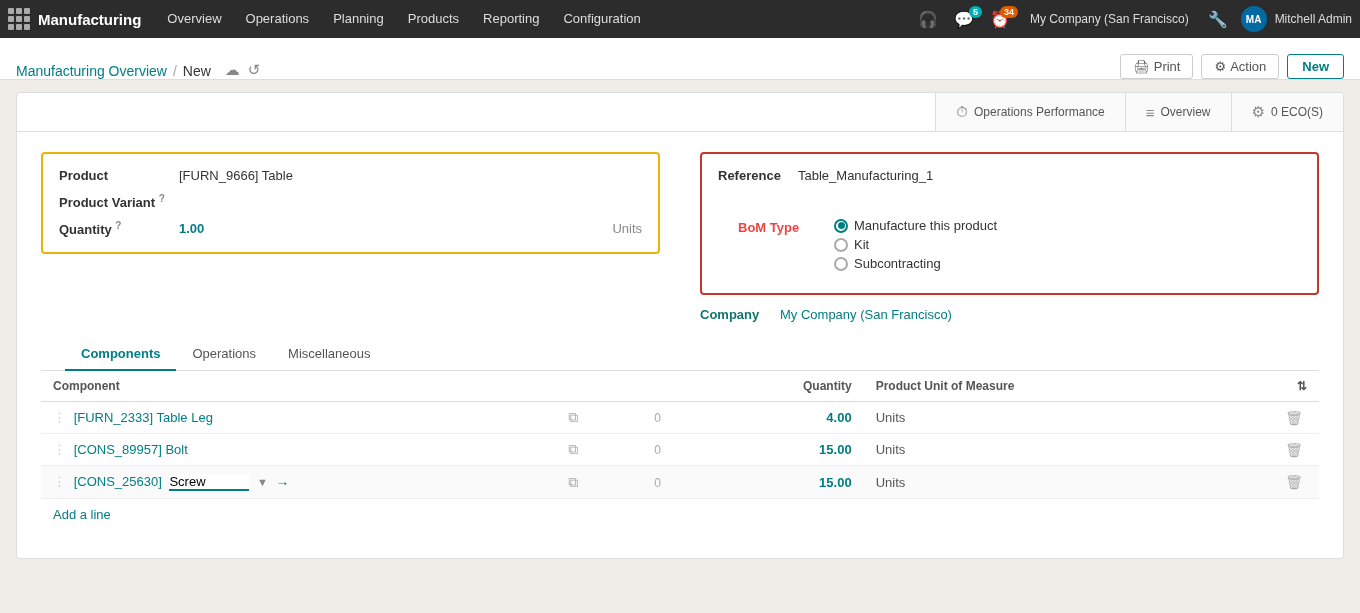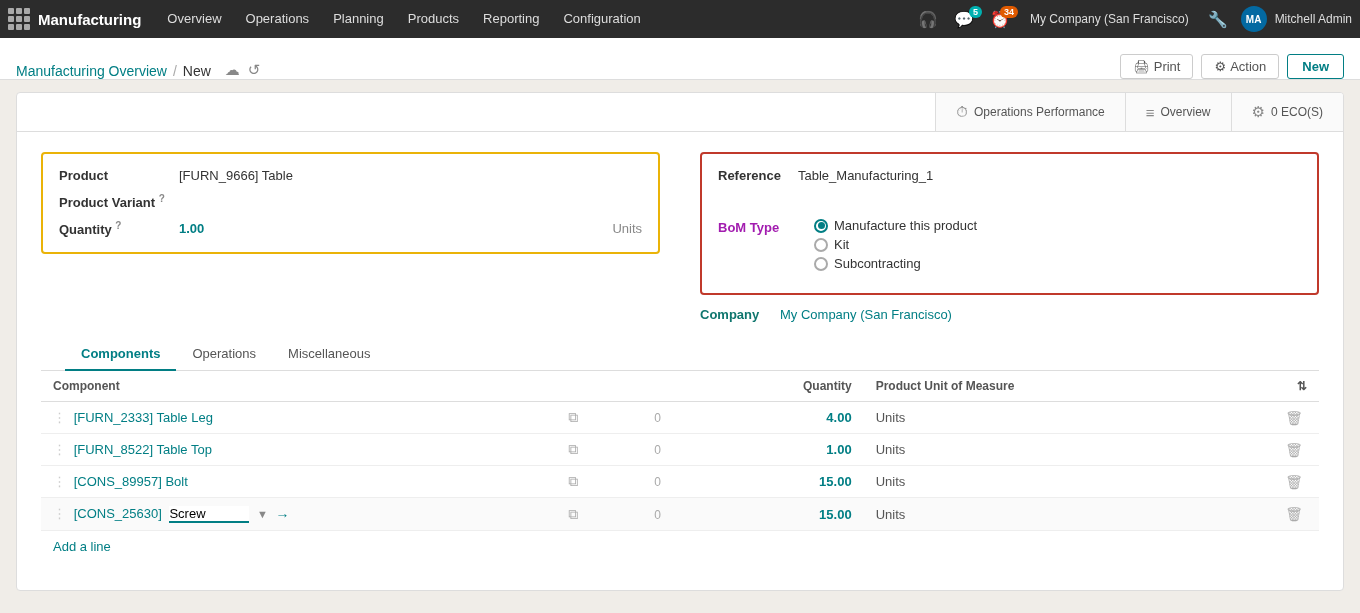--- a/index.html
+++ b/index.html
@@ -133,21 +133,21 @@
     .field-value.unit { color: #888; margin-left: auto; }
 
     
     .field-box-right {
       border: 2px solid #c0392b;
       border-radius: 4px;
       padding: 14px 16px;
       margin-bottom: 12px;
     }
     .bom-type-row { display: flex; align-items: center; gap: 8px; margin-bottom: 8px; }
-    .bom-type-label { color: #a21caf; font-weight: 600; font-size: 13px; min-width: 80px; }
+    .bom-type-label { color: #ef4444; font-weight: 600; font-size: 13px; min-width: 80px; margin-left: 20px; }
     .radio-group { display: flex; flex-direction: column; gap: 4px; margin-left: 8px; margin-top: 35px; }
     .radio-item { display: flex; align-items: center; gap: 6px; font-size: 13px; cursor: pointer; }
     .radio-circle {
       width: 14px; height: 14px; border-radius: 50%; border: 2px solid #aaa;
       display: flex; align-items: center; justify-content: center;
     }
     .radio-circle.selected { border-color: #017e84; }
     .radio-circle.selected::after {
       content: ''; width: 7px; height: 7px; border-radius: 50%; background: #017e84;
     }
@@ -374,33 +374,20 @@
                   <span>[FURN_2333]</span> <span>Table Leg</span>
                 </span>
               </td>
               <td><span class="icon-btn">⧉</span></td>
               <td><span class="qty-badge">0</span></td>
               <td class="col-qty"><span class="qty-num">4.00</span></td>
               <td><span class="unit-text">Units</span></td>
               <td style="text-align:right;"><span class="icon-btn">🗑</span></td>
             </tr>
 
-            <tr>
-              <td>
-                <span class="drag-handle">⋮</span>
-                <span class="row-link">
-                  <span>[FURN_8522]</span> <span>Table Top</span>
-                </span>
-              </td>
-              <td><span class="icon-btn">⧉</span></td>
-              <td><span class="qty-badge">0</span></td>
-              <td class="col-qty"><span class="qty-num">1.00</span></td>
-              <td><span class="unit-text">Units</span></td>
-              <td style="text-align:right;"><span class="icon-btn">🗑</span></td>
-            </tr>
 
             <tr>
               <td>
                 <span class="drag-handle">⋮</span>
                 <span class="row-link">
                   <span>[CONS_89957]</span> <span>Bolt</span>
                 </span>
               </td>
               <td><span class="icon-btn">⧉</span></td>
               <td><span class="qty-badge">0</span></td>

